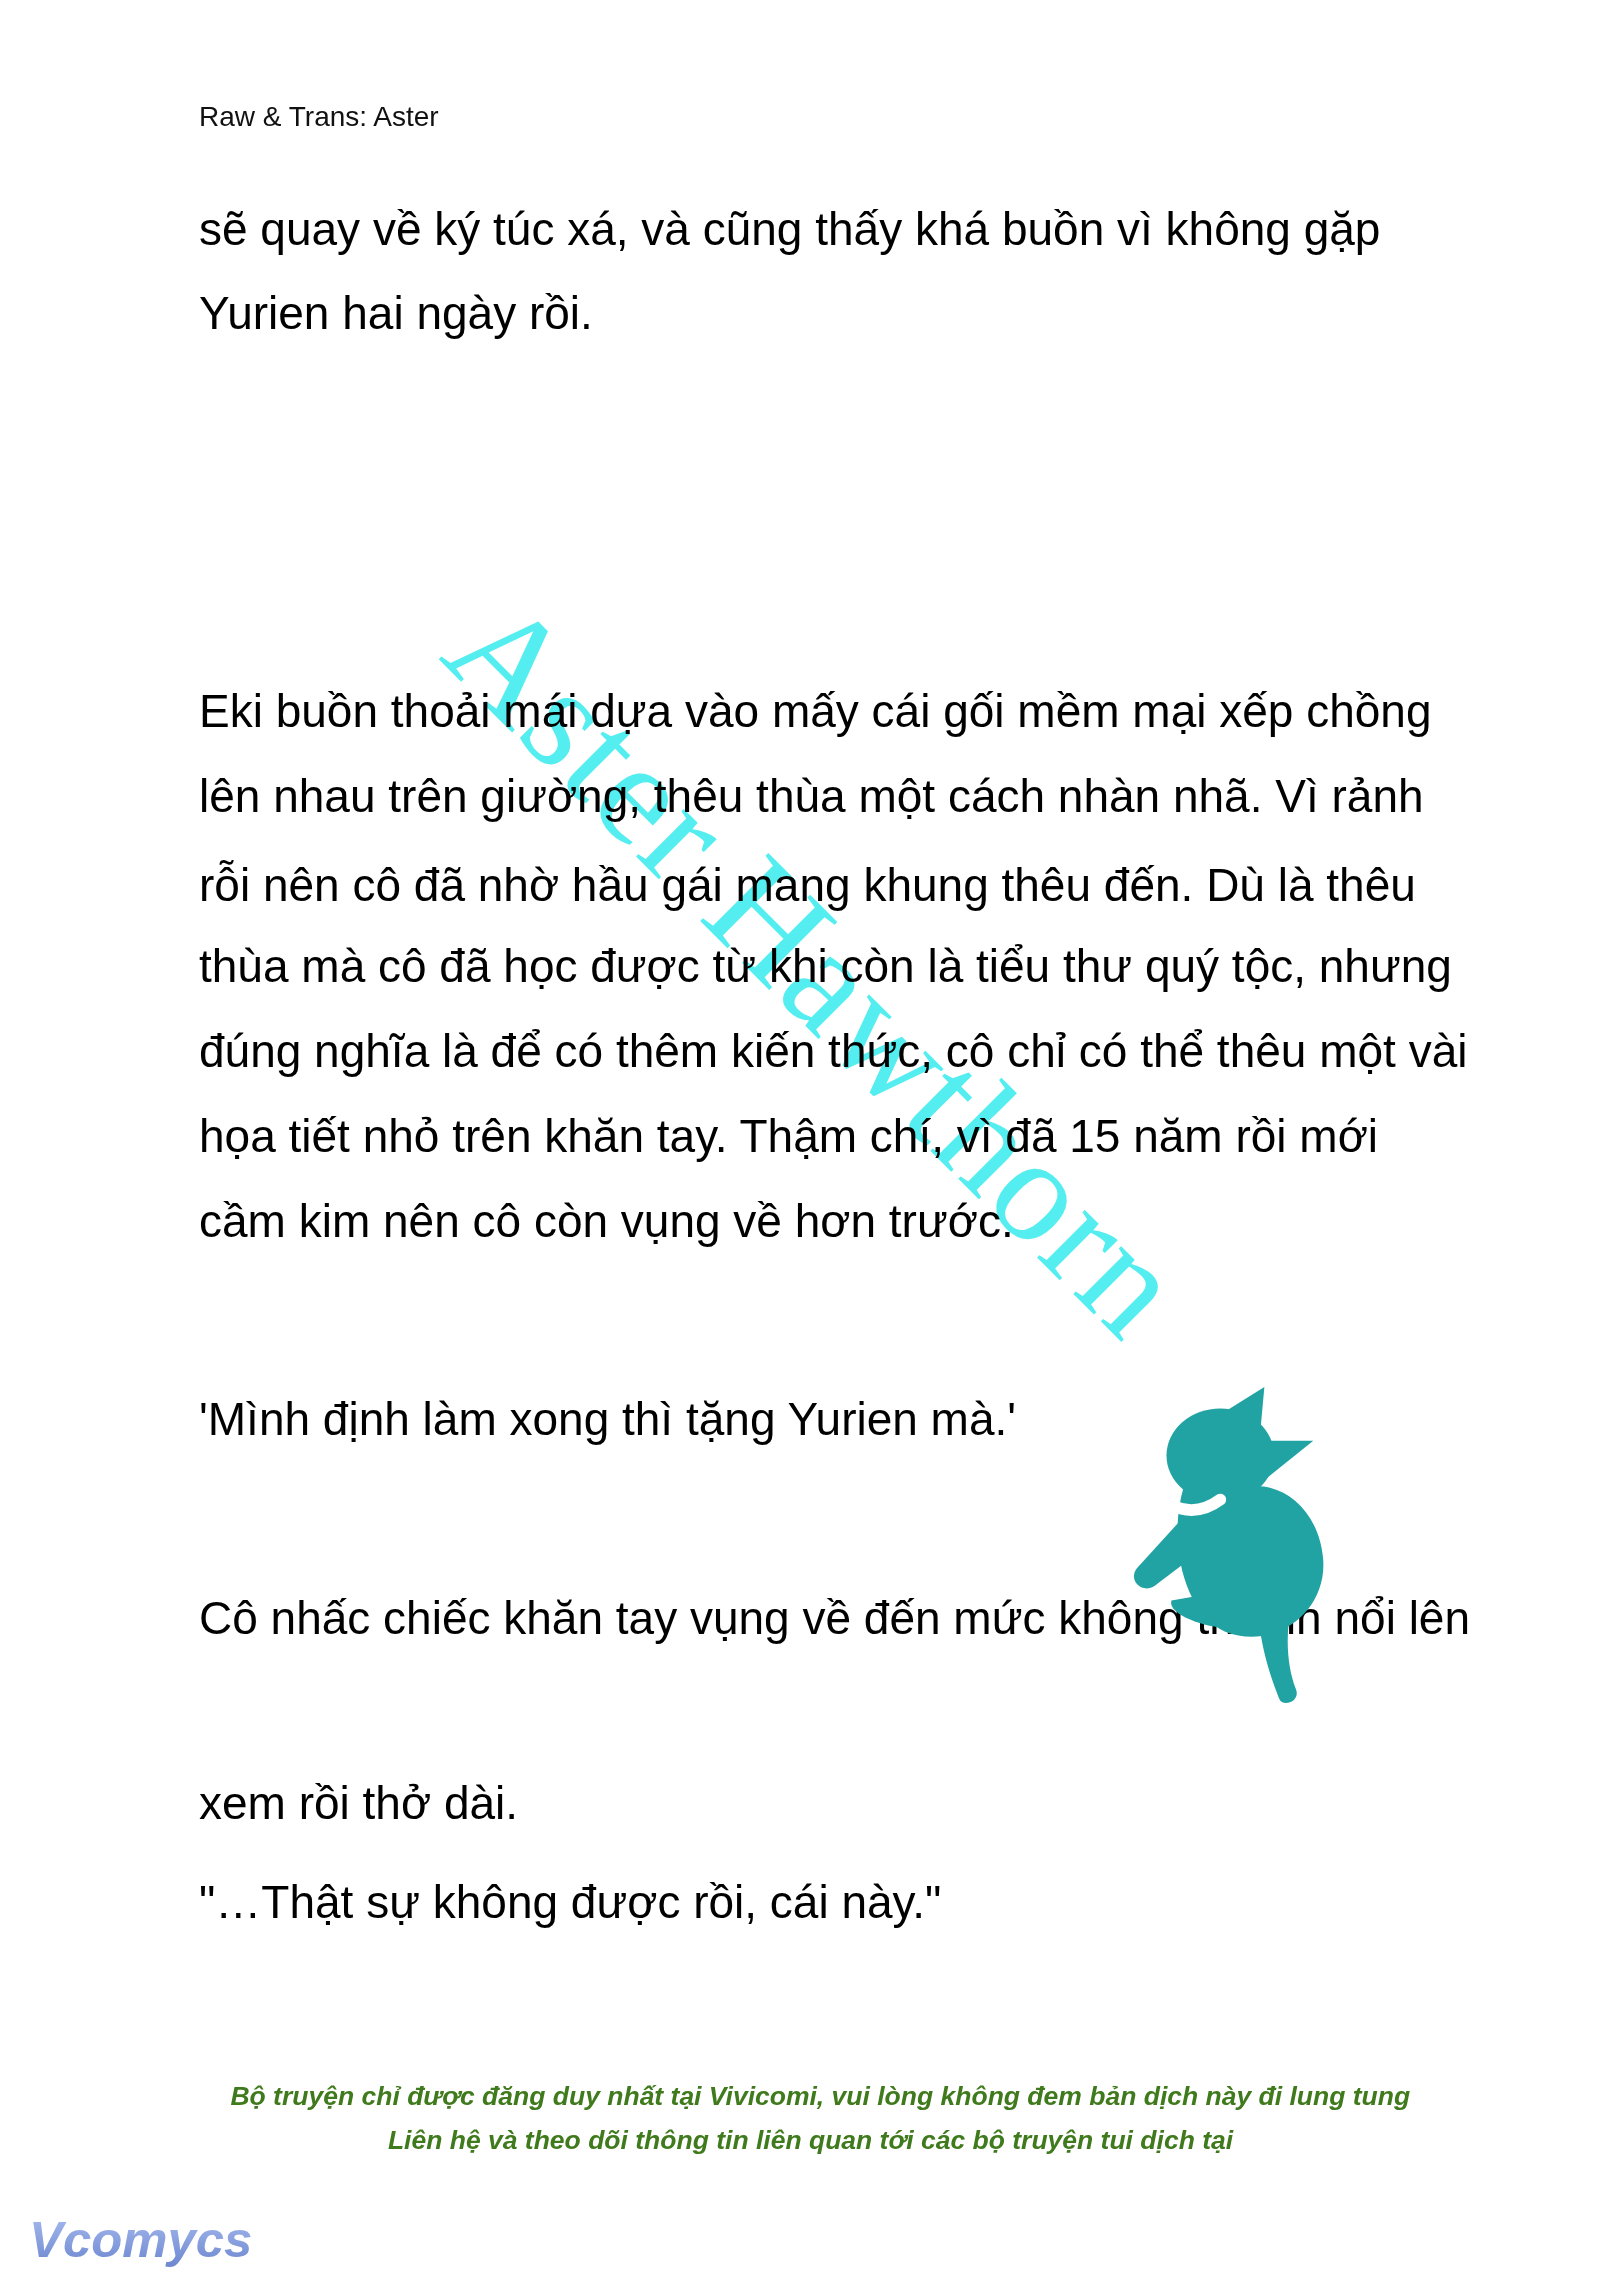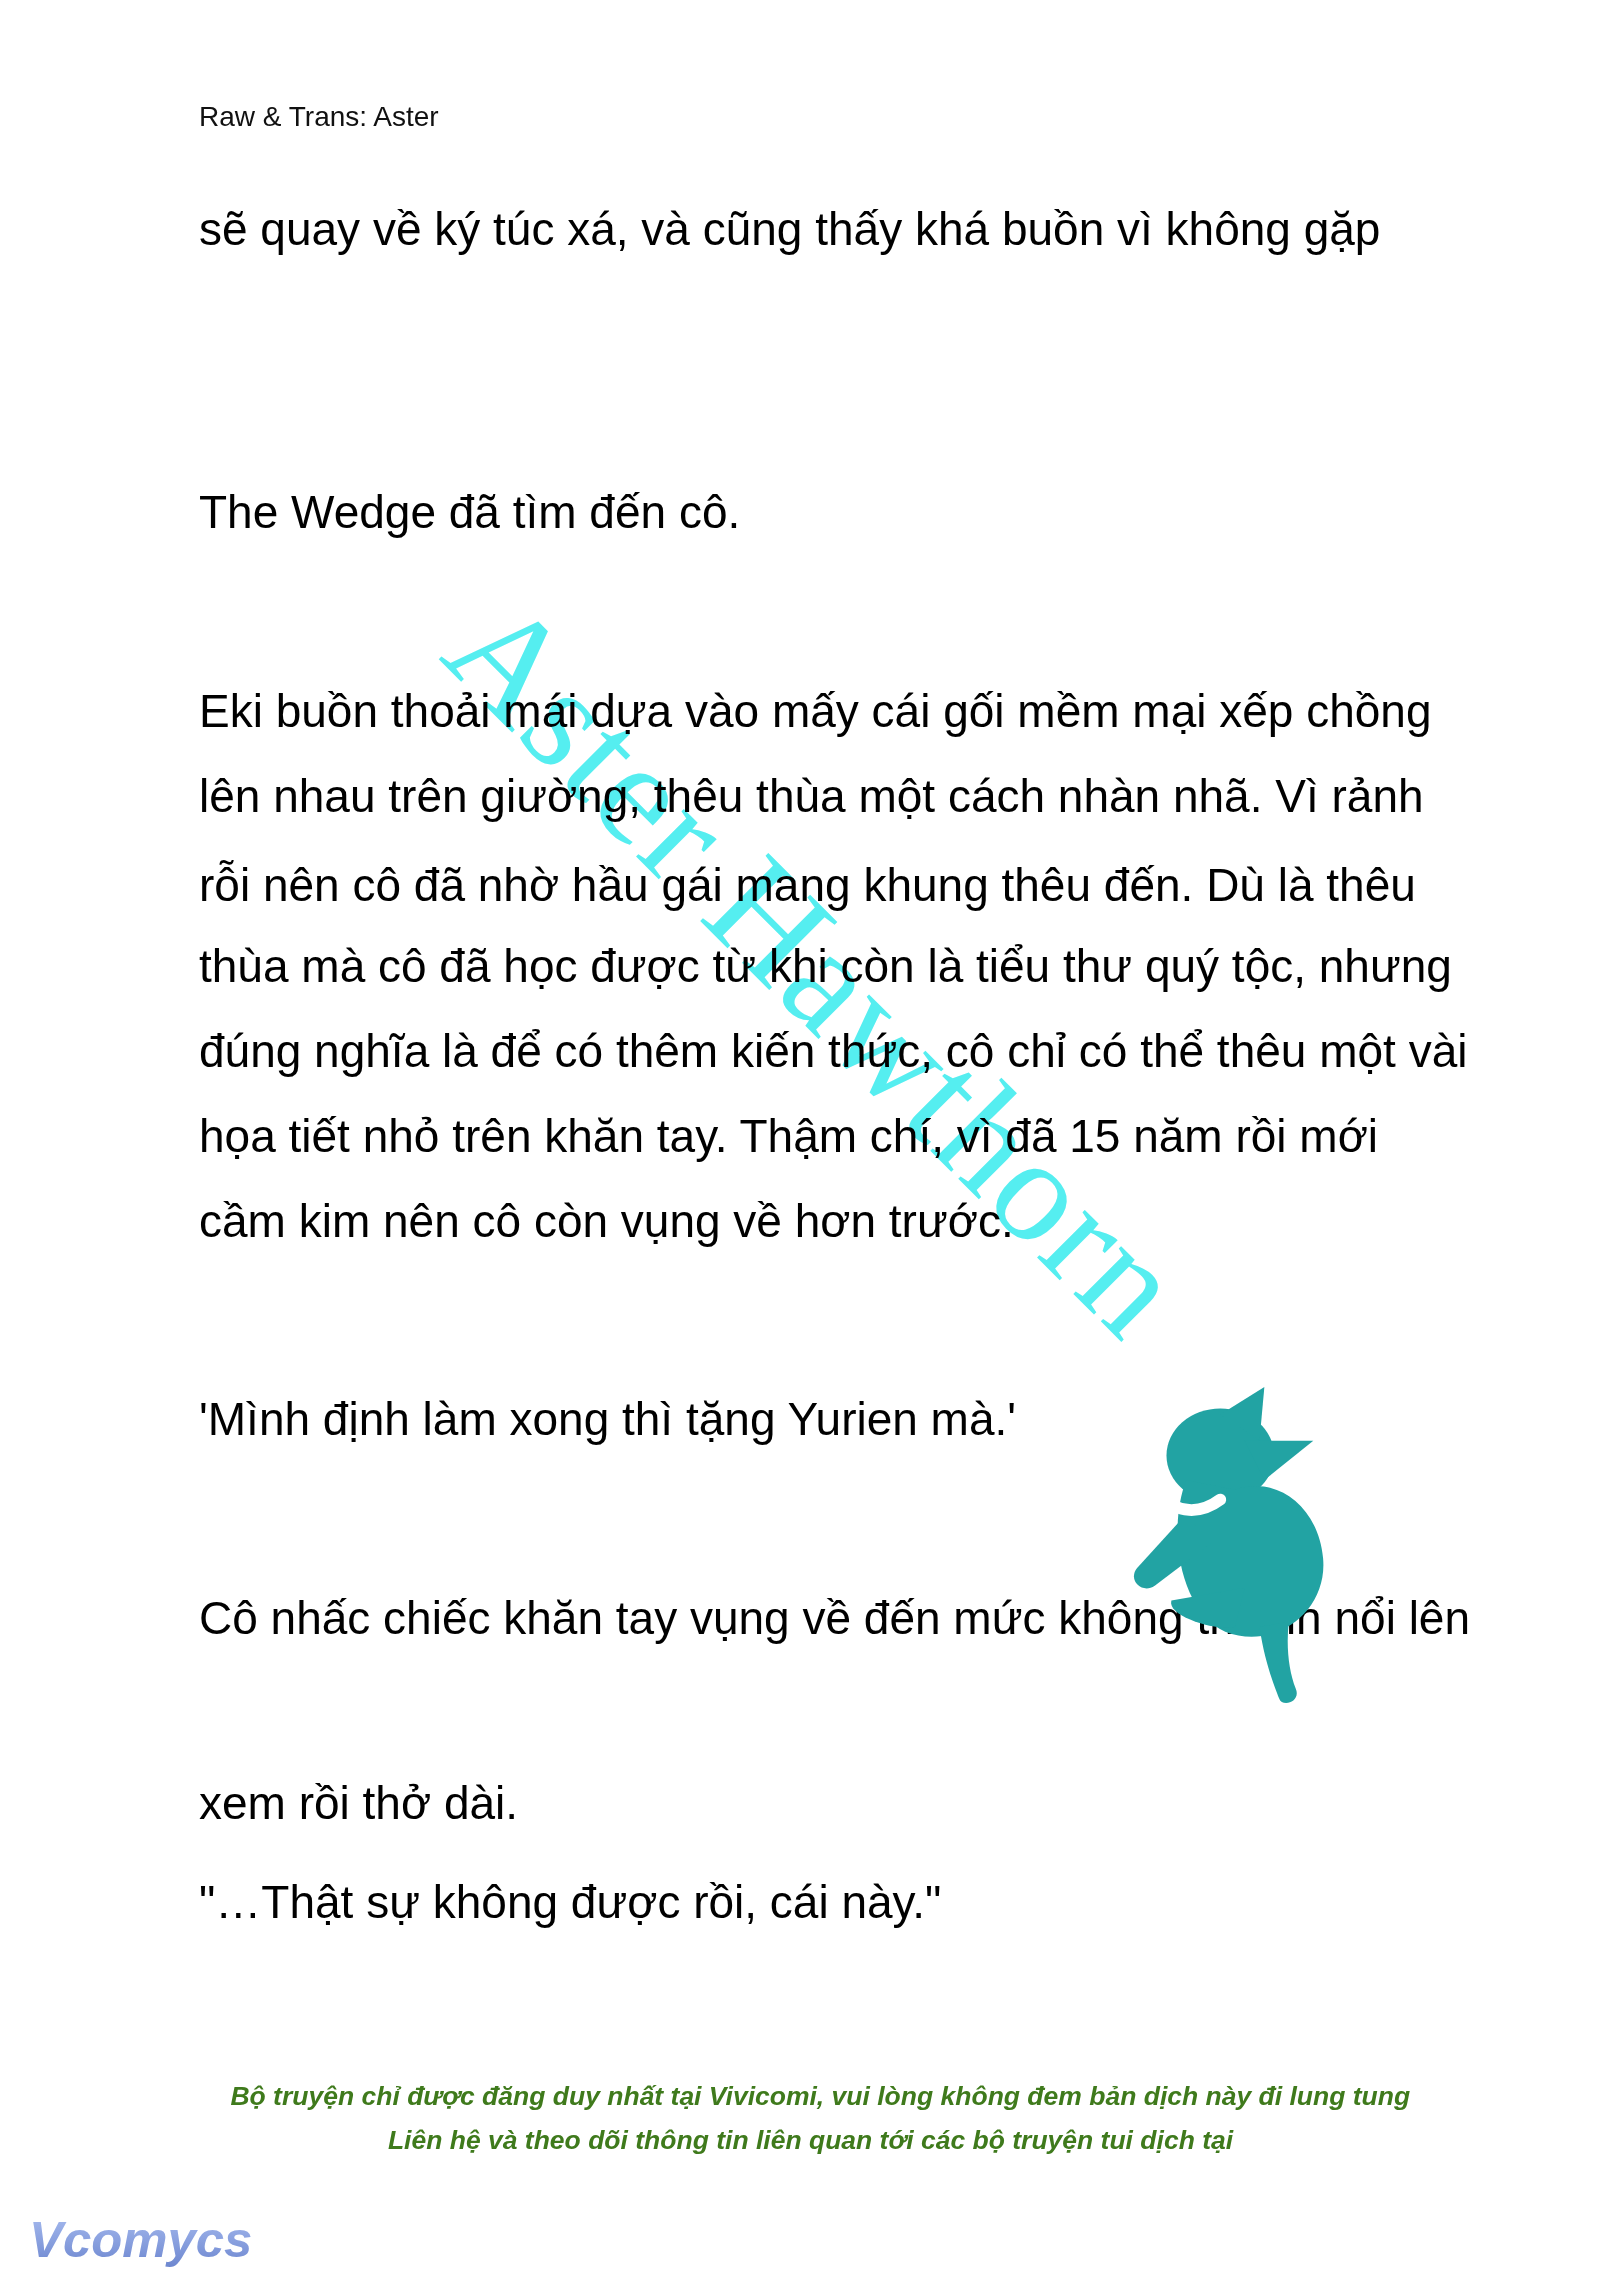--- a/index.html
+++ b/index.html
@@ -31,21 +31,21 @@
   .logo { position: absolute; left: 27.4px; top: 2210px; width: 225px; height: 69px; }
 </style>
 </head>
 <body>
 
 <div class="page">
 
   <div class="header">Raw &amp; Trans: Aster</div>
 
   <div class="line" style="top:202px">sẽ quay về ký túc xá, và cũng thấy khá buồn vì không gặp</div>
-  <div class="line" style="top:485px">The Wedge đã tìm đến cô.</div>
+  <div class="line" style="top:286px">Yurien hai ngày rồi.</div>
   <div class="line" style="top:684px">Eki buồn thoải mái dựa vào mấy cái gối mềm mại xếp chồng</div>
   <div class="line" style="top:769px">lên nhau trên giường, thêu thùa một cách nhàn nhã. Vì rảnh</div>
   <div class="line" style="top:858px">rỗi nên cô đã nhờ hầu gái mang khung thêu đến. Dù là thêu</div>
   <div class="line" style="top:939px">thùa mà cô đã học được từ khi còn là tiểu thư quý tộc, nhưng</div>
   <div class="line" style="top:1024px">đúng nghĩa là để có thêm kiến thức, cô chỉ có thể thêu một vài</div>
   <div class="line" style="top:1109px">họa tiết nhỏ trên khăn tay. Thậm chí, vì đã 15 năm rồi mới</div>
   <div class="line" style="top:1194px">cầm kim nên cô còn vụng về hơn trước.</div>
   <div class="line" style="top:1392px">'Mình định làm xong thì tặng Yurien mà.'</div>
   <div class="line" style="top:1591px">Cô nhấc chiếc khăn tay vụng về đến mức không thể tin nổi lên</div>
   <div class="line" style="top:1776px">xem rồi thở dài.</div>

